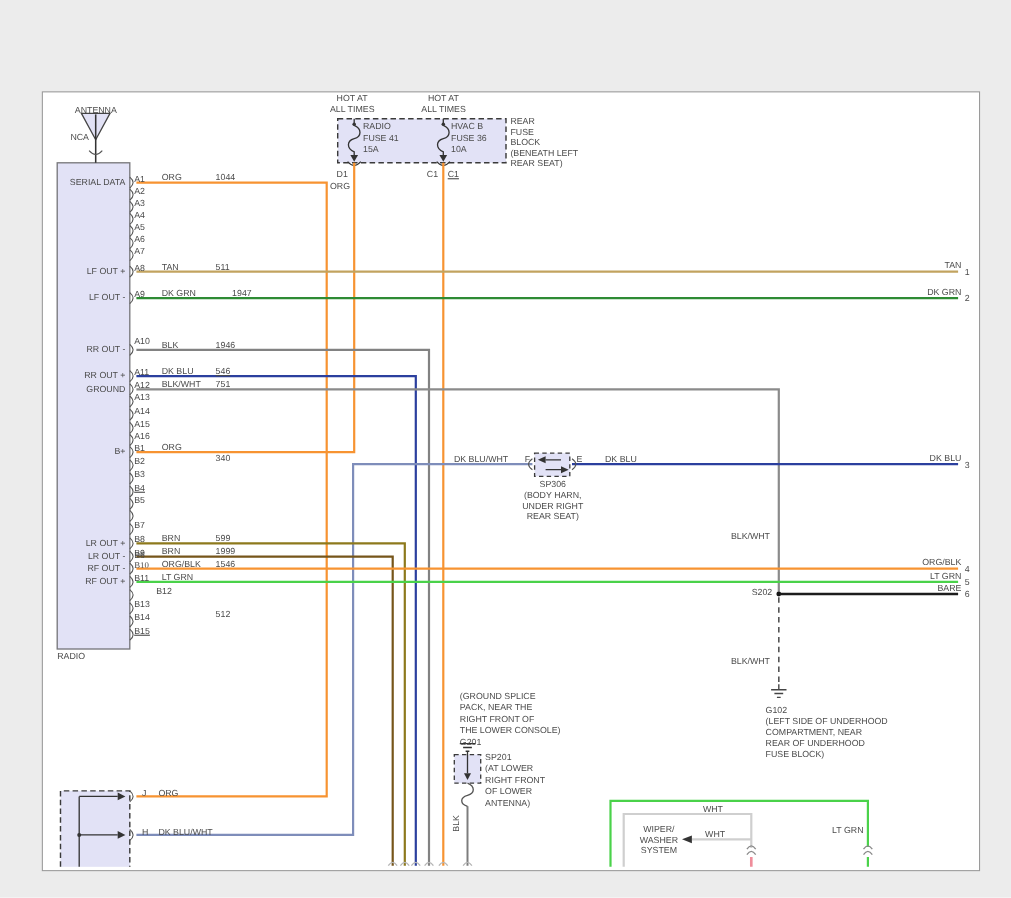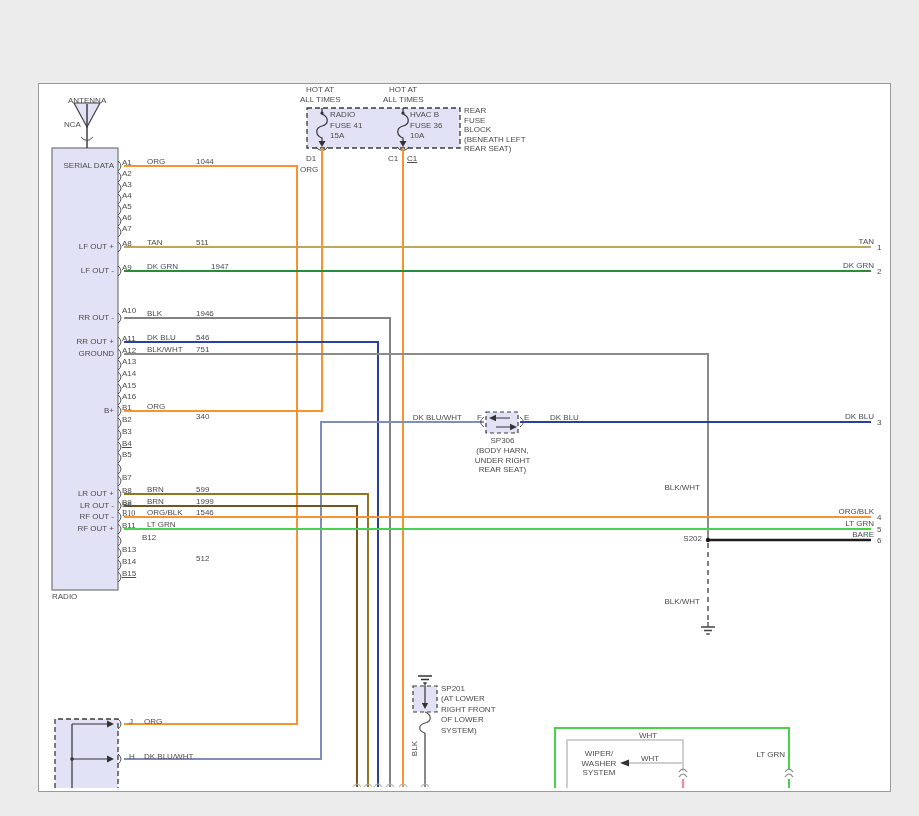--- a/index.html
+++ b/index.html
@@ -218,27 +218,41 @@
   <div class="note ctr" style="left:460px;top:436px;width:85px;line-height:9.8px;">
     <span>SP306</span>
     <span>(BODY HARN,</span>
     <span>UNDER RIGHT</span>
     <span>REAR SEAT)</span>
   </div>
 
   <div class="lb rt" style="right:219px;top:483px;">BLK/WHT</div>
   <div class="lb rt" style="right:217px;top:534px;">S202</div>
   <div class="lb rt" style="right:219px;top:597px;">BLK/WHT</div>
-
+  <div class="note" style="left:696px;top:641px;line-height:10px;">
+    <span>G102</span>
+    <span>(LEFT SIDE OF UNDERHOOD</span>
+    <span>COMPARTMENT, NEAR</span>
+    <span>REAR OF UNDERHOOD</span>
+    <span>FUSE BLOCK)</span>
+  </div>
+
+  <div class="note" style="left:418px;top:628px;line-height:10.4px;">
+    <span>(GROUND SPLICE</span>
+    <span>PACK, NEAR THE</span>
+    <span>RIGHT FRONT OF</span>
+    <span>THE LOWER CONSOLE)</span>
+    <span>G201</span>
+  </div>
   <div class="note" style="left:441px;top:684px;line-height:10.4px;">
     <span>SP201</span>
     <span>(AT LOWER</span>
     <span>RIGHT FRONT</span>
     <span>OF LOWER</span>
-    <span>SYSTEM)</span>
+    <span>ANTENNA)</span>
   </div>
   <div class="vert" style="left:410px;top:741px;">BLK</div>
 
   <div class="lb" style="left:129px;top:717px;">J</div>
   <div class="lb" style="left:144px;top:717px;">ORG</div>
   <div class="lb" style="left:129px;top:752px;">H</div>
   <div class="lb" style="left:144px;top:752px;">DK BLU/WHT</div>
 
   <div class="note ctr" style="left:570px;top:749px;width:58px;line-height:9.5px;">
     <span>WIPER/</span>

